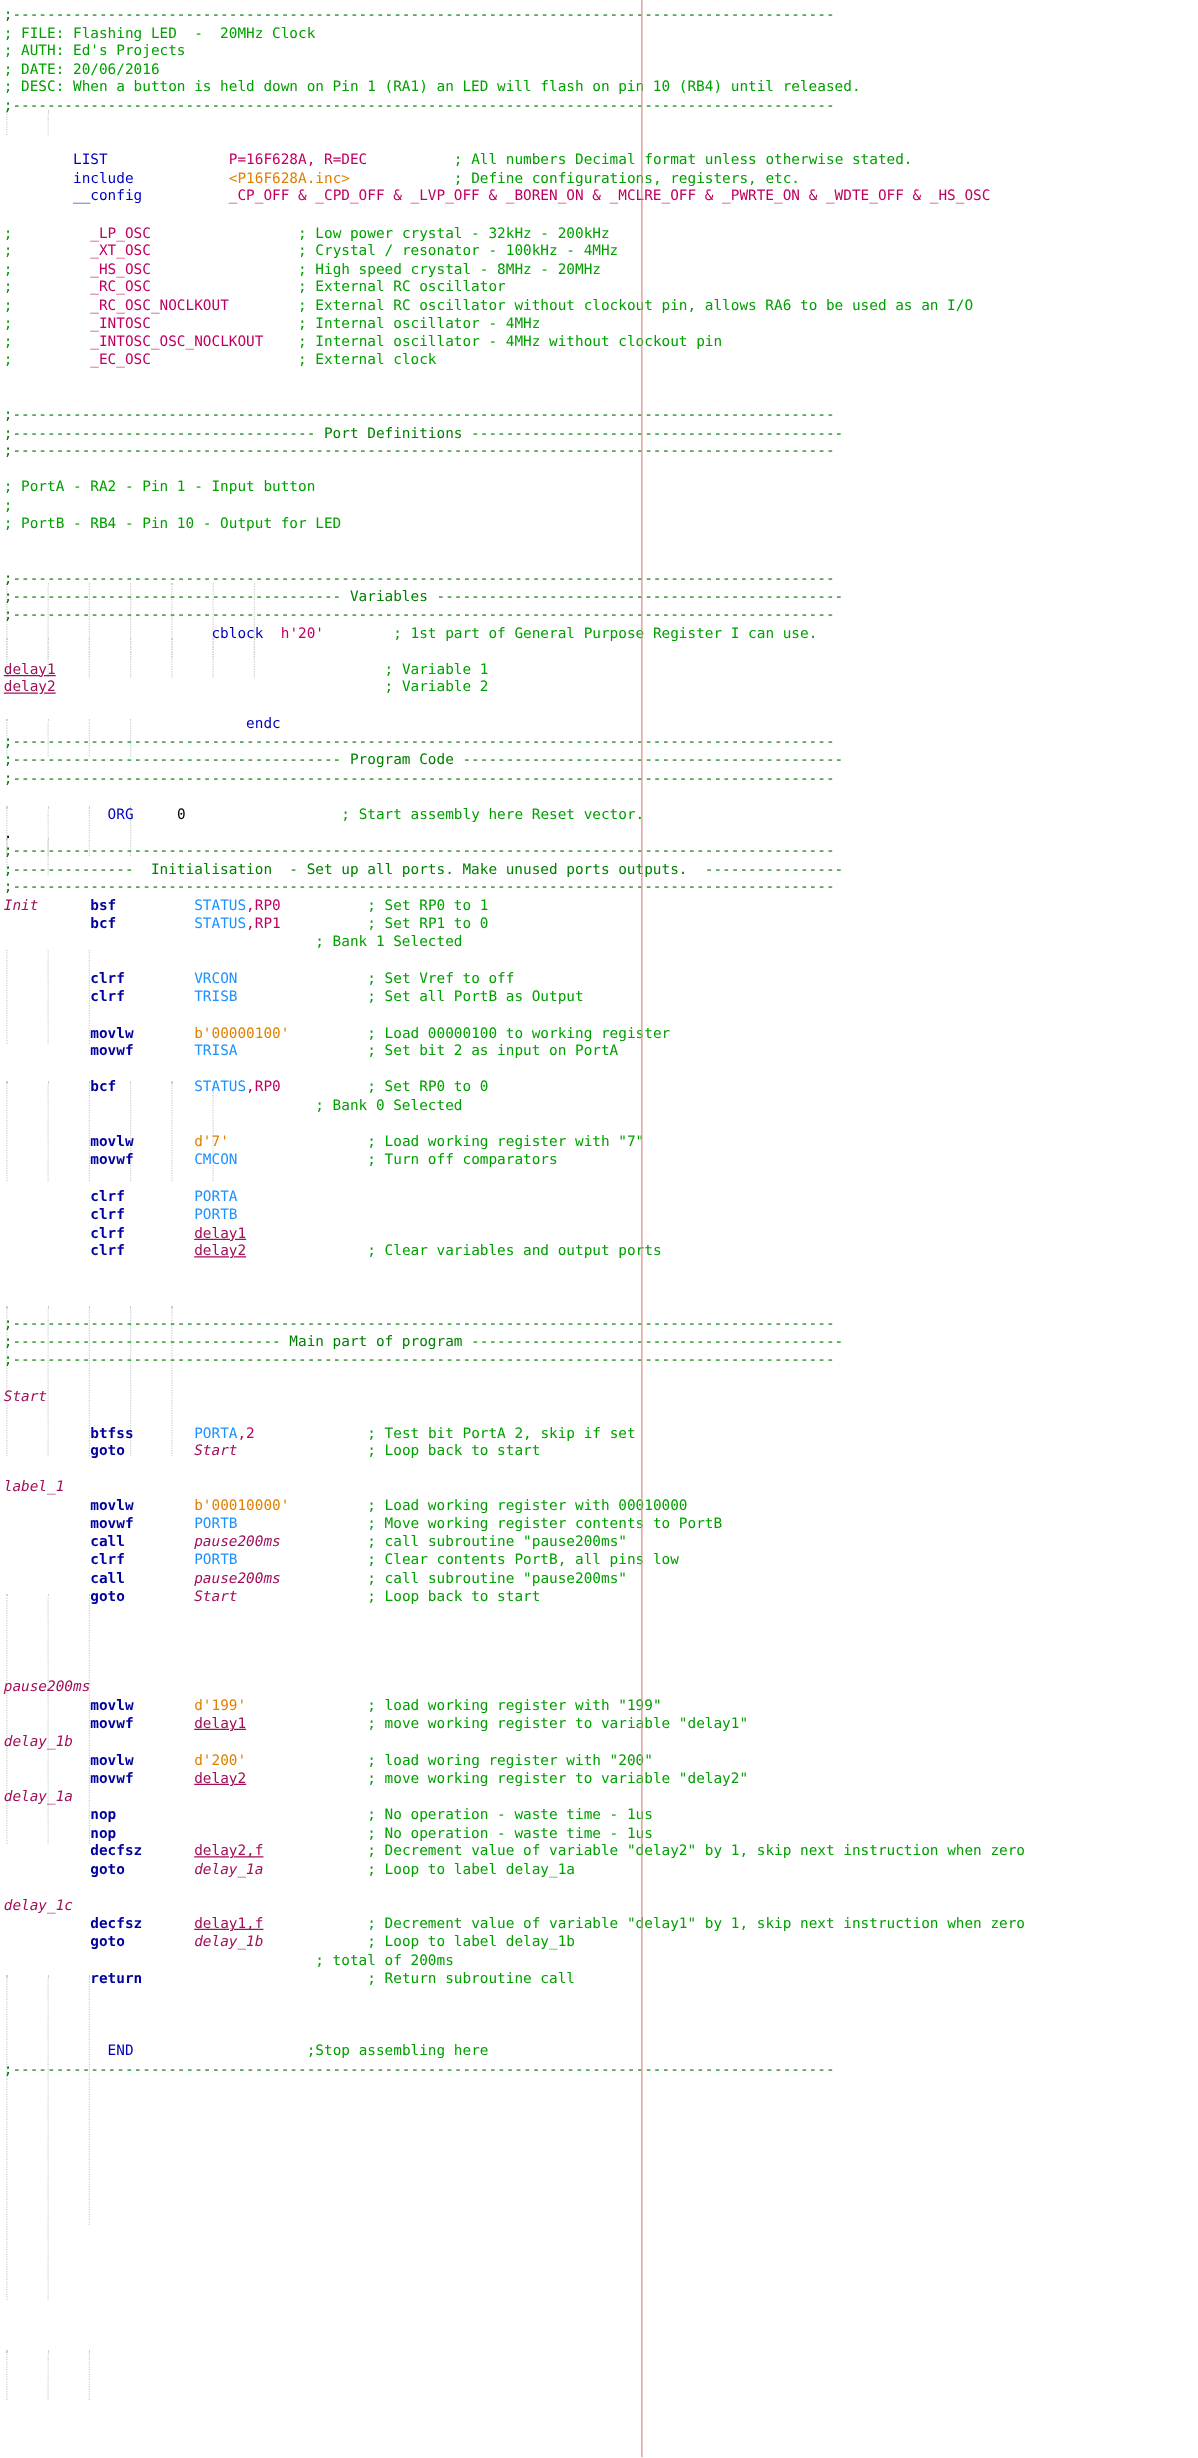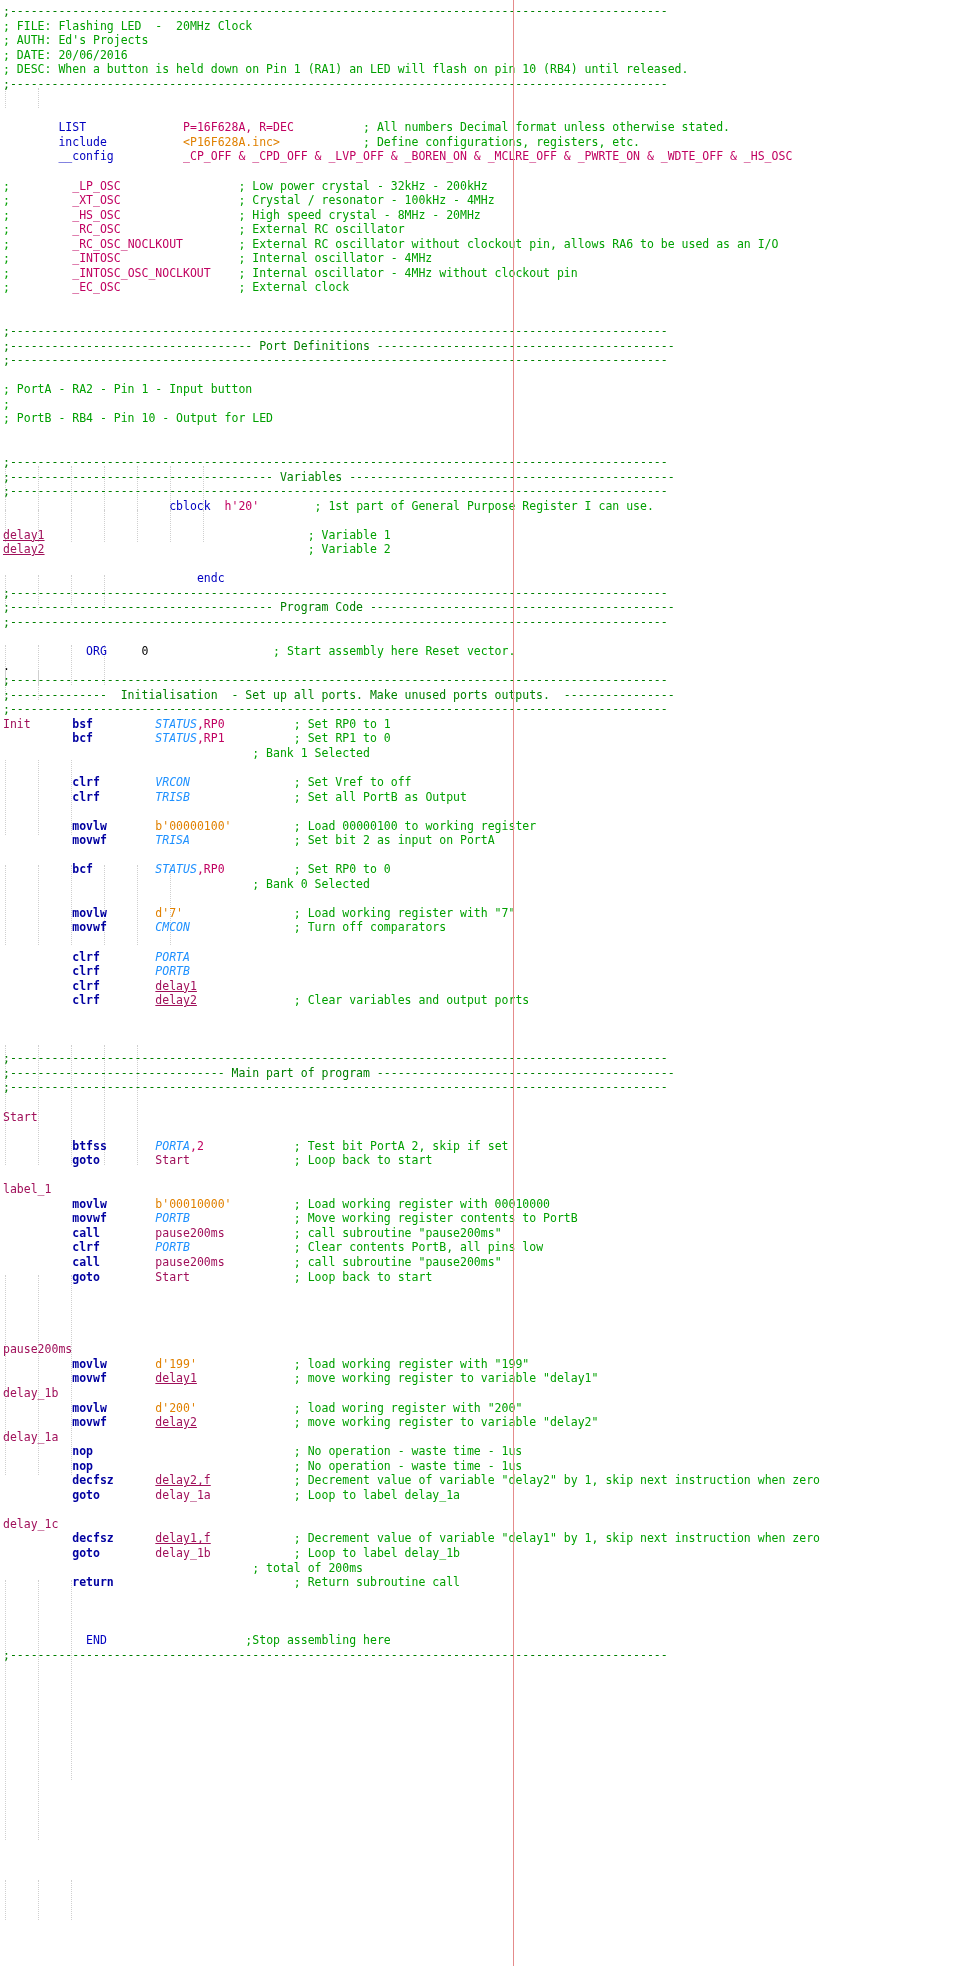--- a/index.html
+++ b/index.html
@@ -48,22 +48,22 @@
   }
   .ln{
     display:block;
     height:14.55px;
     white-space:pre;
   }
   .c  {color:#00a000;}            
   .cm {color:#008000;}            
   .d  {color:#0000c0;}            
   .m  {color:#0000a0;font-weight:bold;} 
-  .r  {color:#1e90ff;font-style:italic;}            
-  .lb {color:#a0105a;}            
+  .r  {color:#1e90ff;}            
+  .lb {color:#a0105a;font-style:italic;}            
   .v  {color:#a0105a;text-decoration:underline;}            
   .num{color:#c00060;}            
   .lit{color:#e08000;}            
   .k  {color:#000000;}            
 </style>
 </head>
 <body>
 
 <div id="editor">
 

